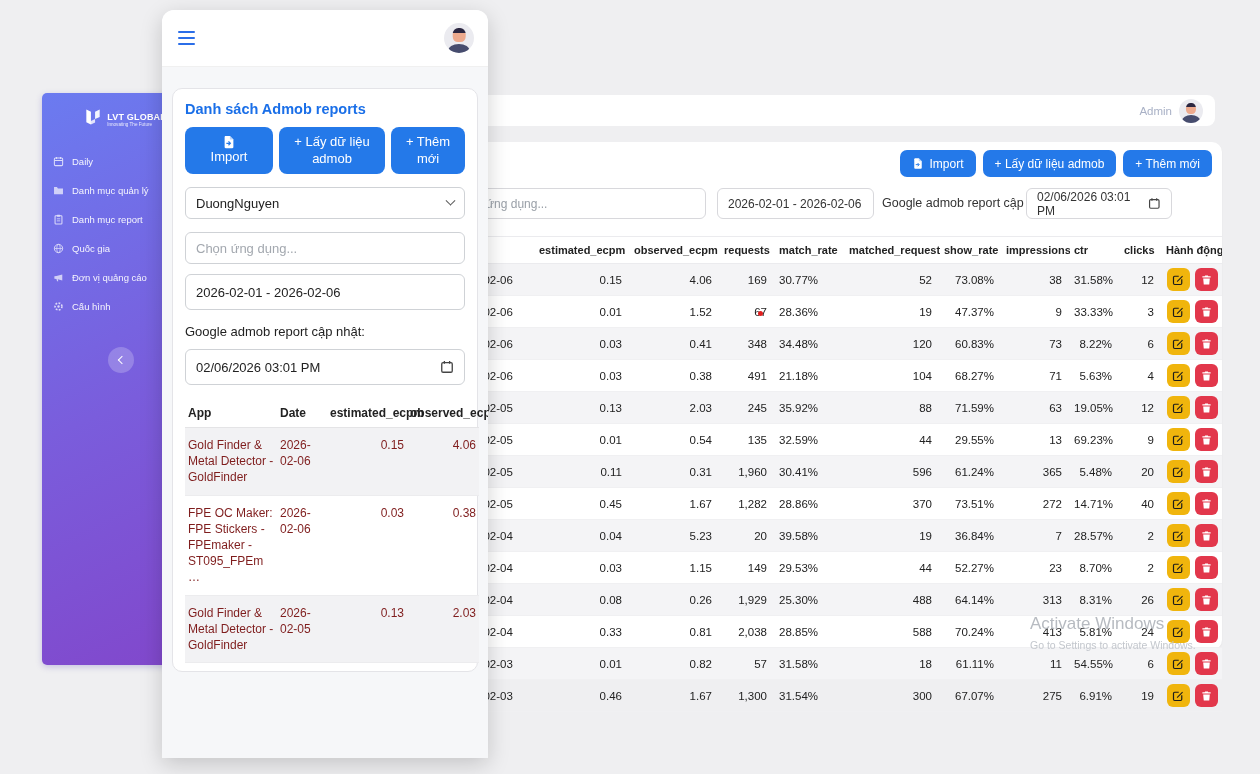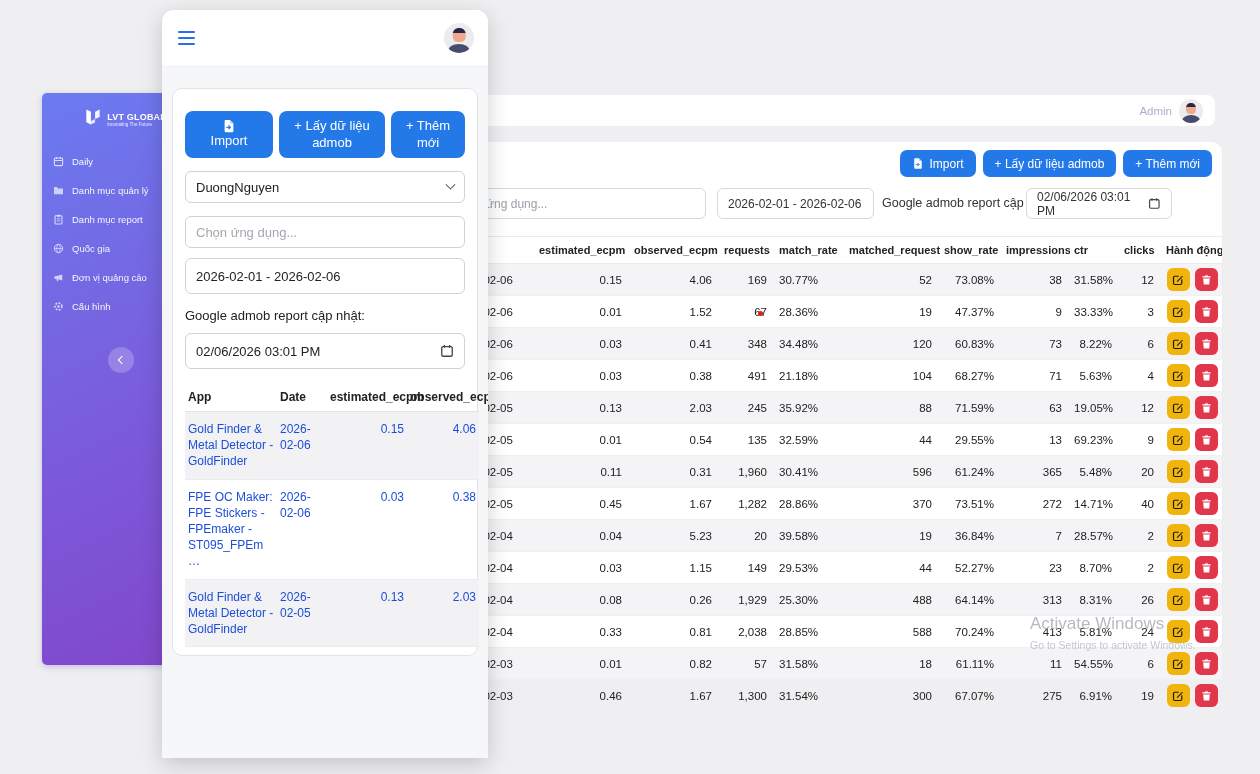--- a/index.html
+++ b/index.html
@@ -93,21 +93,21 @@
   .ov-btn.b1{ flex:0 0 88px; } .ov-btn.b2{ flex:1 1 auto; } .ov-btn.b3{ flex:0 0 74px; }
   .ov-field{ margin-top:13px; height:32px; border:1px solid #cfd2d6; border-radius:6px; font-size:13px;
     color:#222; display:flex; align-items:center; justify-content:space-between; padding:0 10px; background:#fff; width:100%; font-family:inherit; }
   .ov-field::placeholder{ color:#a3a8af; }
   .chev-down{ width:7px; height:7px; border-right:1.6px solid #555; border-bottom:1.6px solid #555;
     transform:rotate(45deg) translate(-2px,-2px); }
   .ov-label{ margin-top:14px; font-size:13px; color:#222; }
   .ov-datetime{ height:36px; margin-top:10px; }
   .ov-table{ width:100%; margin-top:14px; font-size:12px; }
   .ov-table th{ font-size:12px; font-weight:bold; padding:7px 3px; border-bottom:1px solid #e4e4e6; white-space:nowrap; }
-  .ov-table td{ padding:9px 3px; border-bottom:1px solid #ececee; vertical-align:top; line-height:1.35; color:#1d4ed8;
+  .ov-table td{ padding:9px 3px; border-bottom:1px solid #ececee; vertical-align:top; line-height:1.35; color:#7f1d1d;
     word-wrap:break-word; overflow-wrap:break-word; }
   .ov-table tbody tr:nth-child(odd){ background:#f2f2f4; }
 </style>
 </head>
 <body>
 
 <aside class="sidebar">
   <div class="logo-row">
     <span class="logo-mark">
       <svg width="20" height="20" viewBox="0 0 24 24">
@@ -591,20 +591,21 @@
   <div class="ov-topbar">
     <button class="hamburger">
         <span></span>
         <span></span>
         <span></span>
       </button>
     <span class="avatar md"></span>
   </div>
 
   <div class="ov-card">
+    <div class="ov-title">Danh sách Admob reports</div>
 
     <div class="ov-btn-row">
       <button class="ov-btn b1">
         <svg width="14" height="14" viewBox="0 0 16 16">
             <path d="M9 1H4.2C3.5 1 3 1.5 3 2.2v11.6c0 .7.5 1.2 1.2 1.2h7.6c.7 0 1.2-.5 1.2-1.2V5z" fill="#fff"></path>
             <path d="M9 1v4h4" fill="#bcd6fb"></path>
             <path d="M5 9.5h4.2M7.4 7.3l2.2 2.2-2.2 2.2" stroke="#2479e9" stroke-width="1.3" fill="none"></path>
           </svg>
         <span>Import</span>
       </button>

